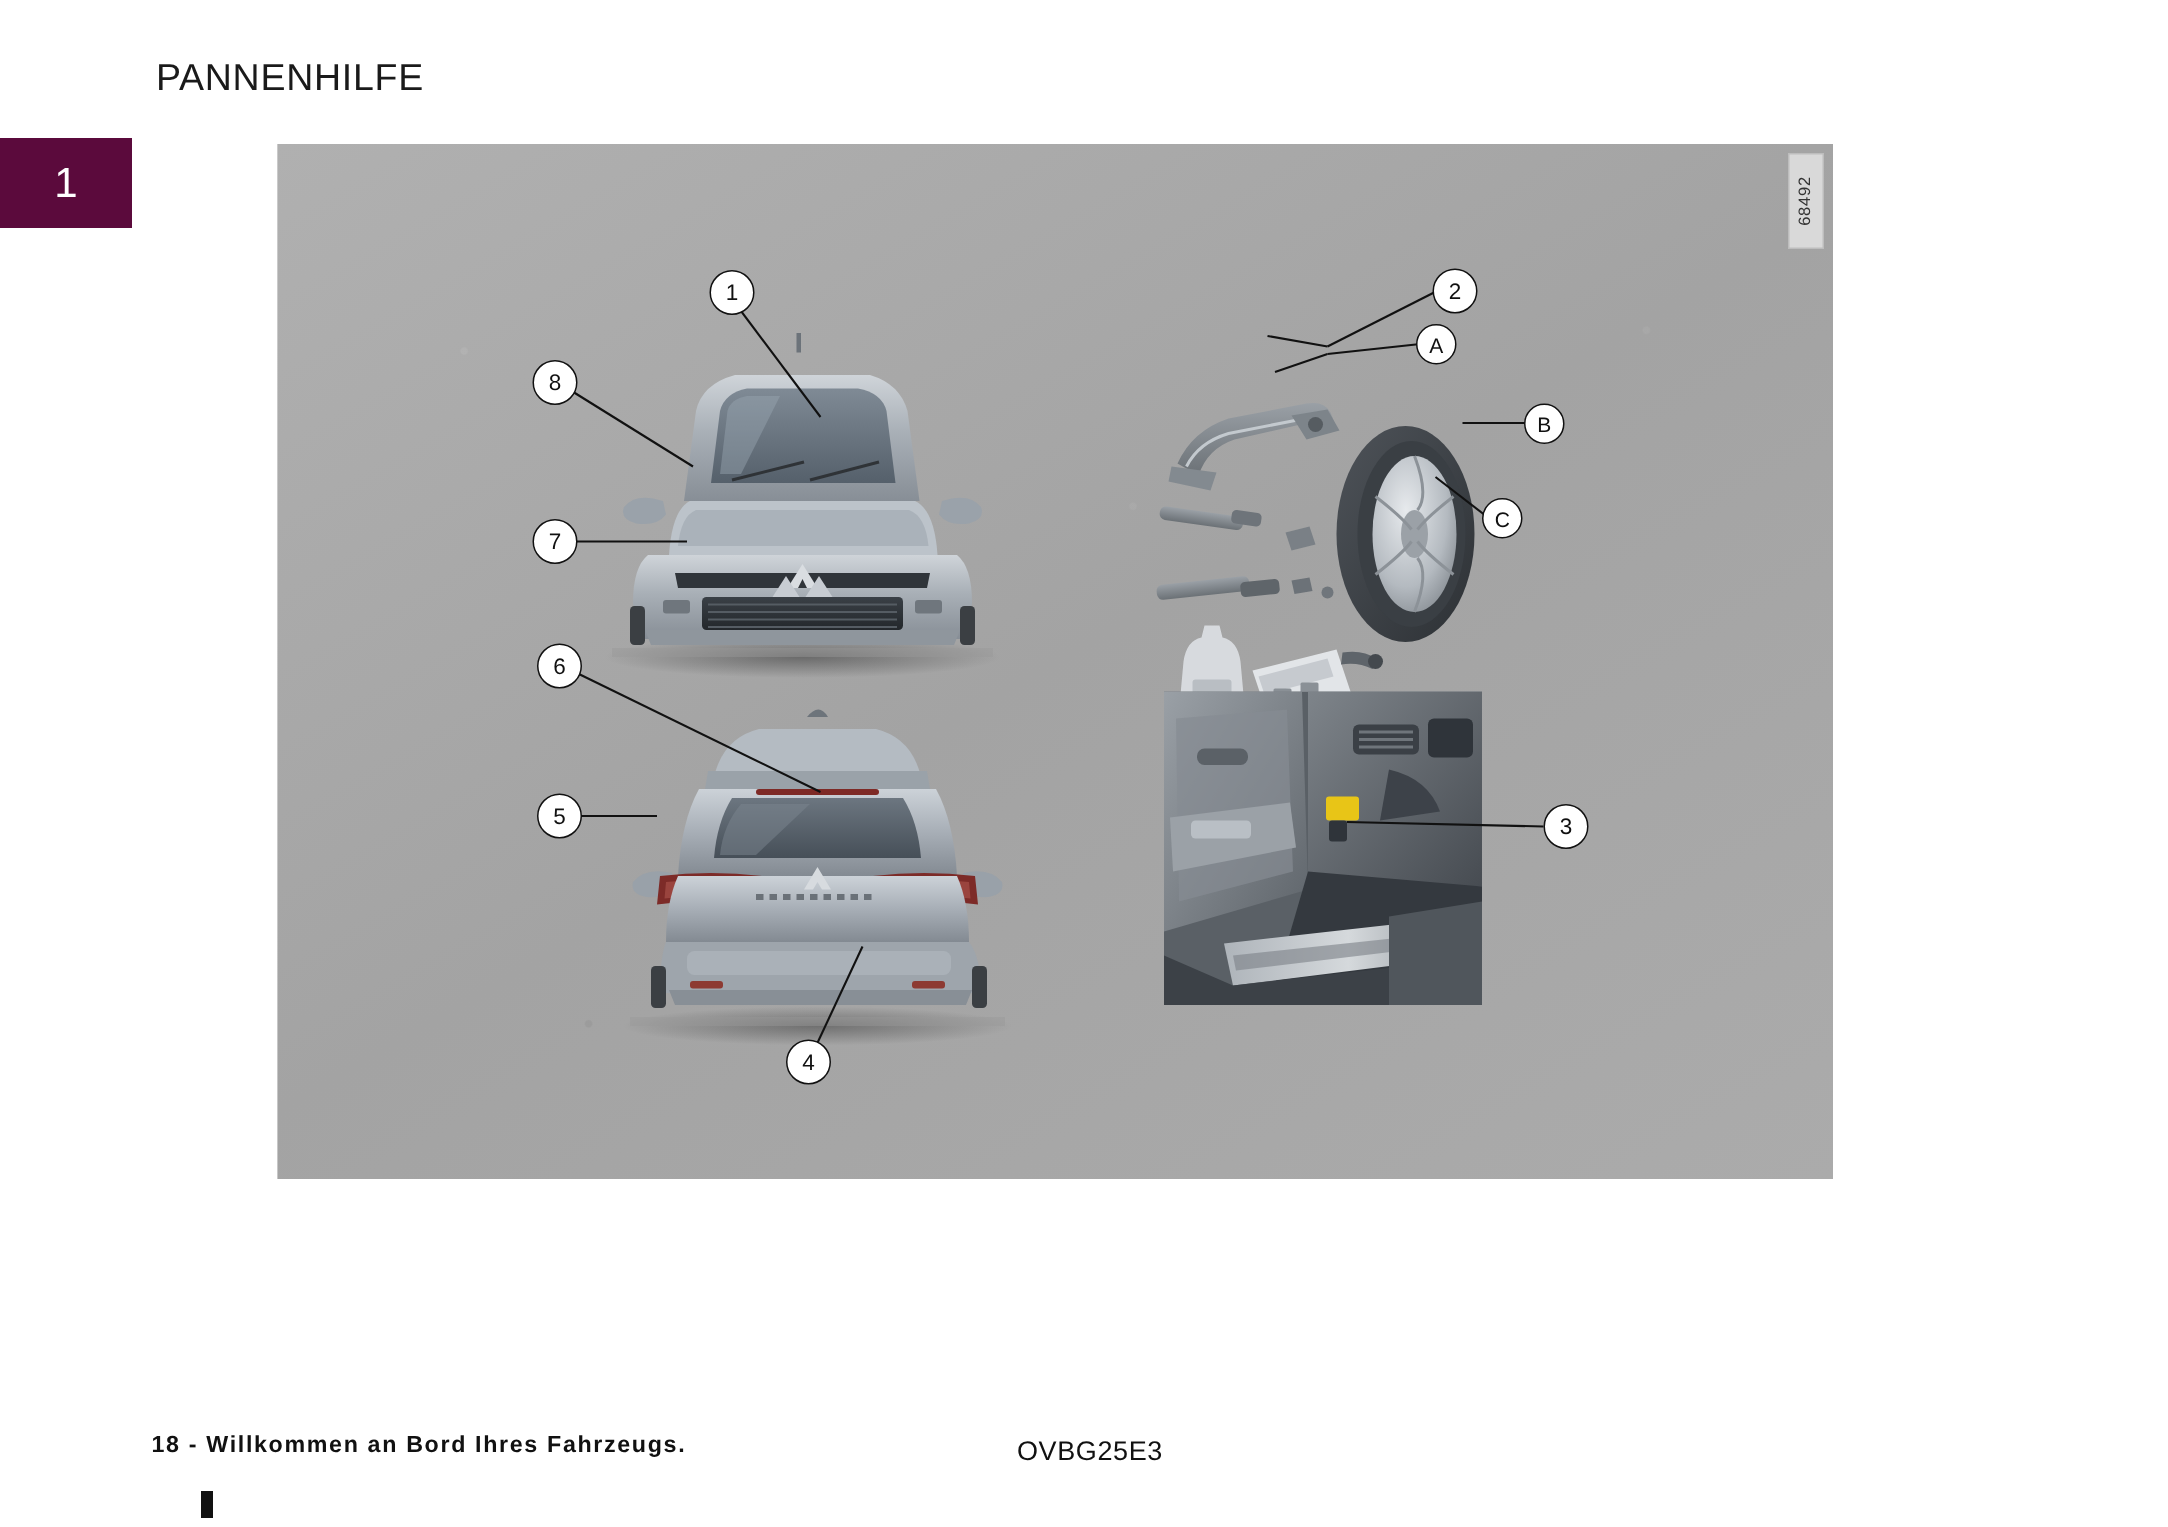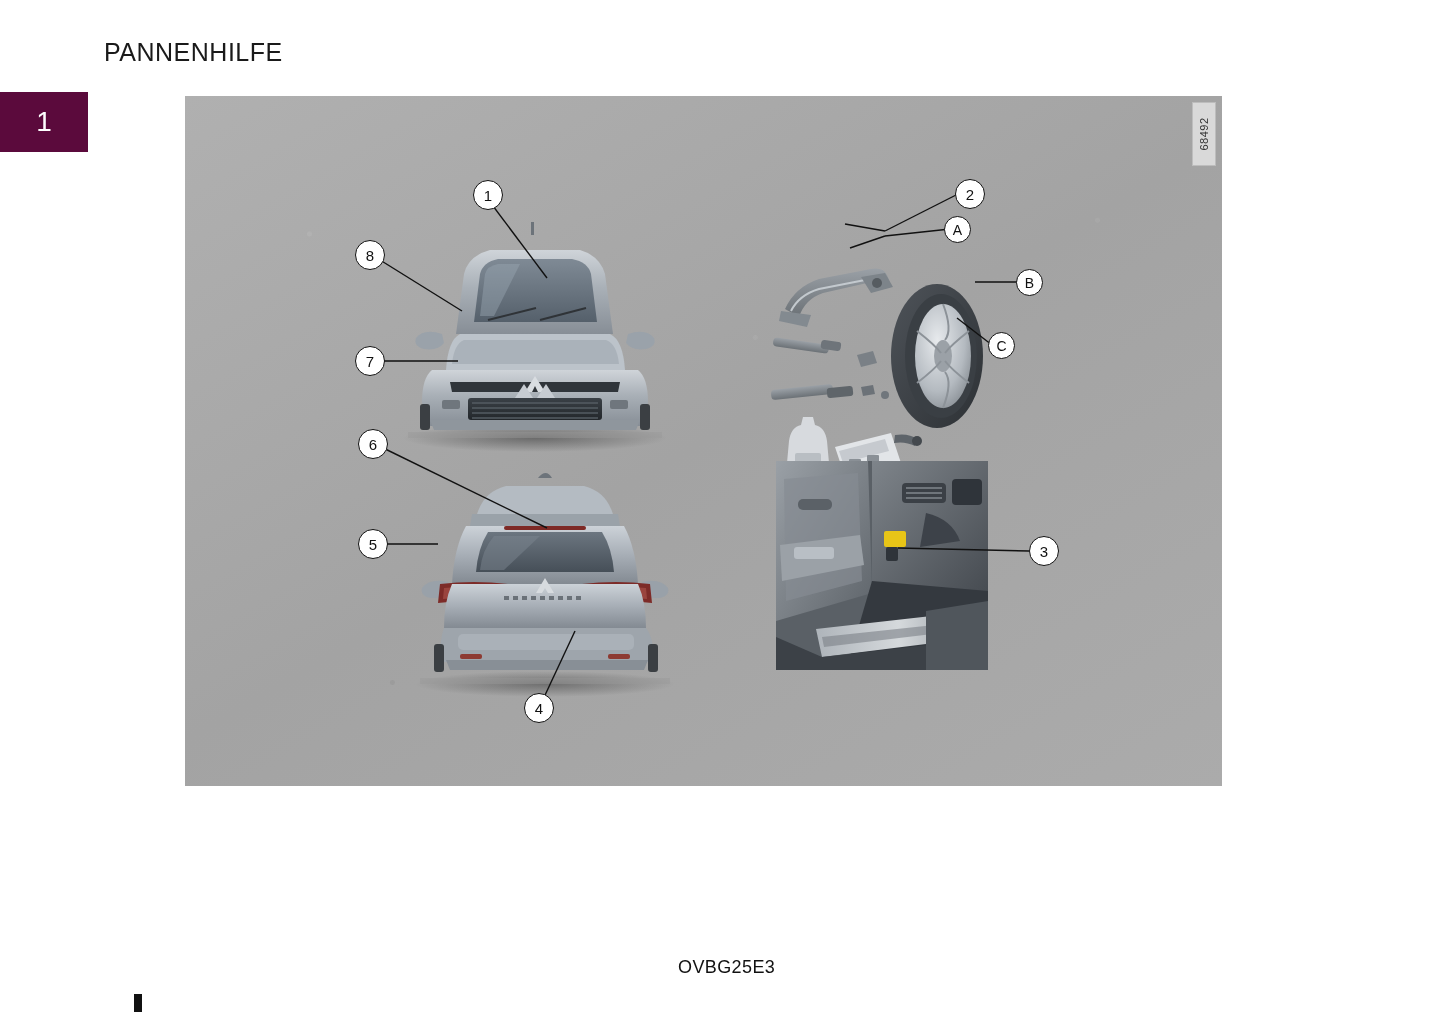--- a/index.html
+++ b/index.html
@@ -480,16 +480,19 @@
     <div class="callout" style="left:173px; top:433px;">5</div>
     <div class="callout" style="left:339px; top:597px;">4</div>
     <div class="callout" style="left:770px; top:83px;">2</div>
     <div class="callout" style="left:844px; top:440px;">3</div>
 
     <div class="callout small" style="left:759px; top:120px;">A</div>
     <div class="callout small" style="left:831px; top:173px;">B</div>
     <div class="callout small" style="left:803px; top:236px;">C</div>
   </div>
 
+  <div class="footer-left">
+    <span>18 - Willkommen an Bord Ihres Fahrzeugs.</span>
+  </div>
   <div class="footer-code">OVBG25E3</div>
   <div class="footer-mark"></div>
 
 </div>
 
 </body></html>

